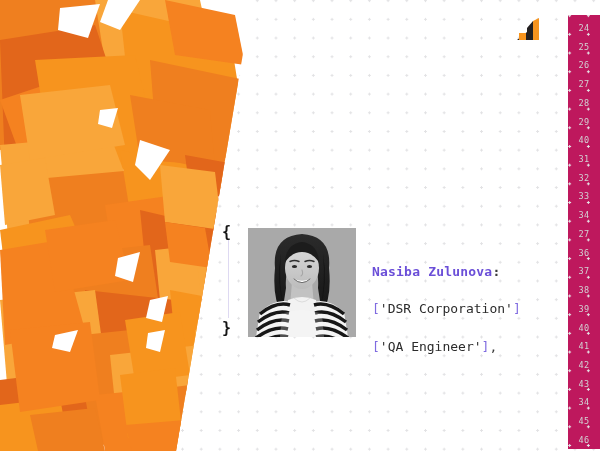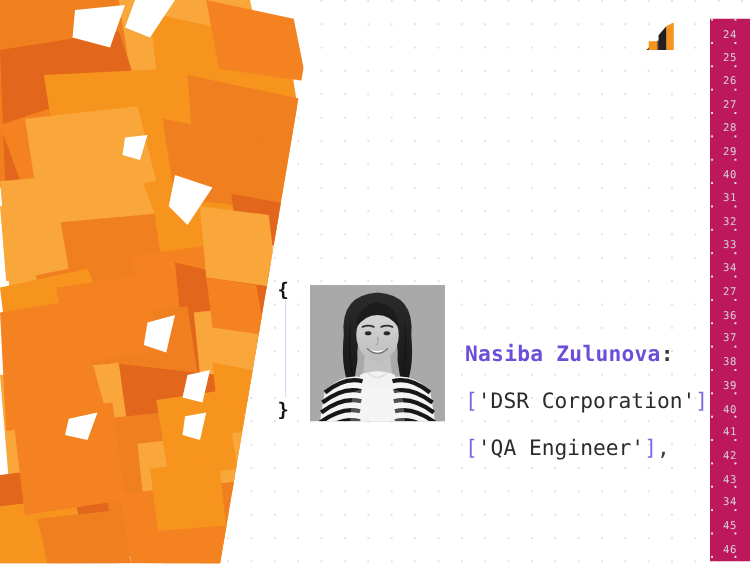--- a/index.html
+++ b/index.html
@@ -145,23 +145,23 @@
     width: 108px;
     height: 109px;
     overflow: hidden;
     background: #a8a8a8;
   }
   .portrait svg { display: block; }
 
   .code-text {
     position: absolute;
     left: 150px;
-    top: 34px;
-    font-family: "DejaVu Sans Mono", monospace;
-    font-size: 17px;
+    top: 22px;
+    font-family: "DejaVu Sans Mono", monospace;
+    font-size: 13px;
     line-height: 18.7px;
     white-space: pre;
   }
   .code-name {
     font-weight: bold;
     color: #6b4fd8;
     letter-spacing: .2px;
   }
   .code-colon { color: #3b3b3b; font-weight: bold; }
   .bracket { color: #7f6be0; }

